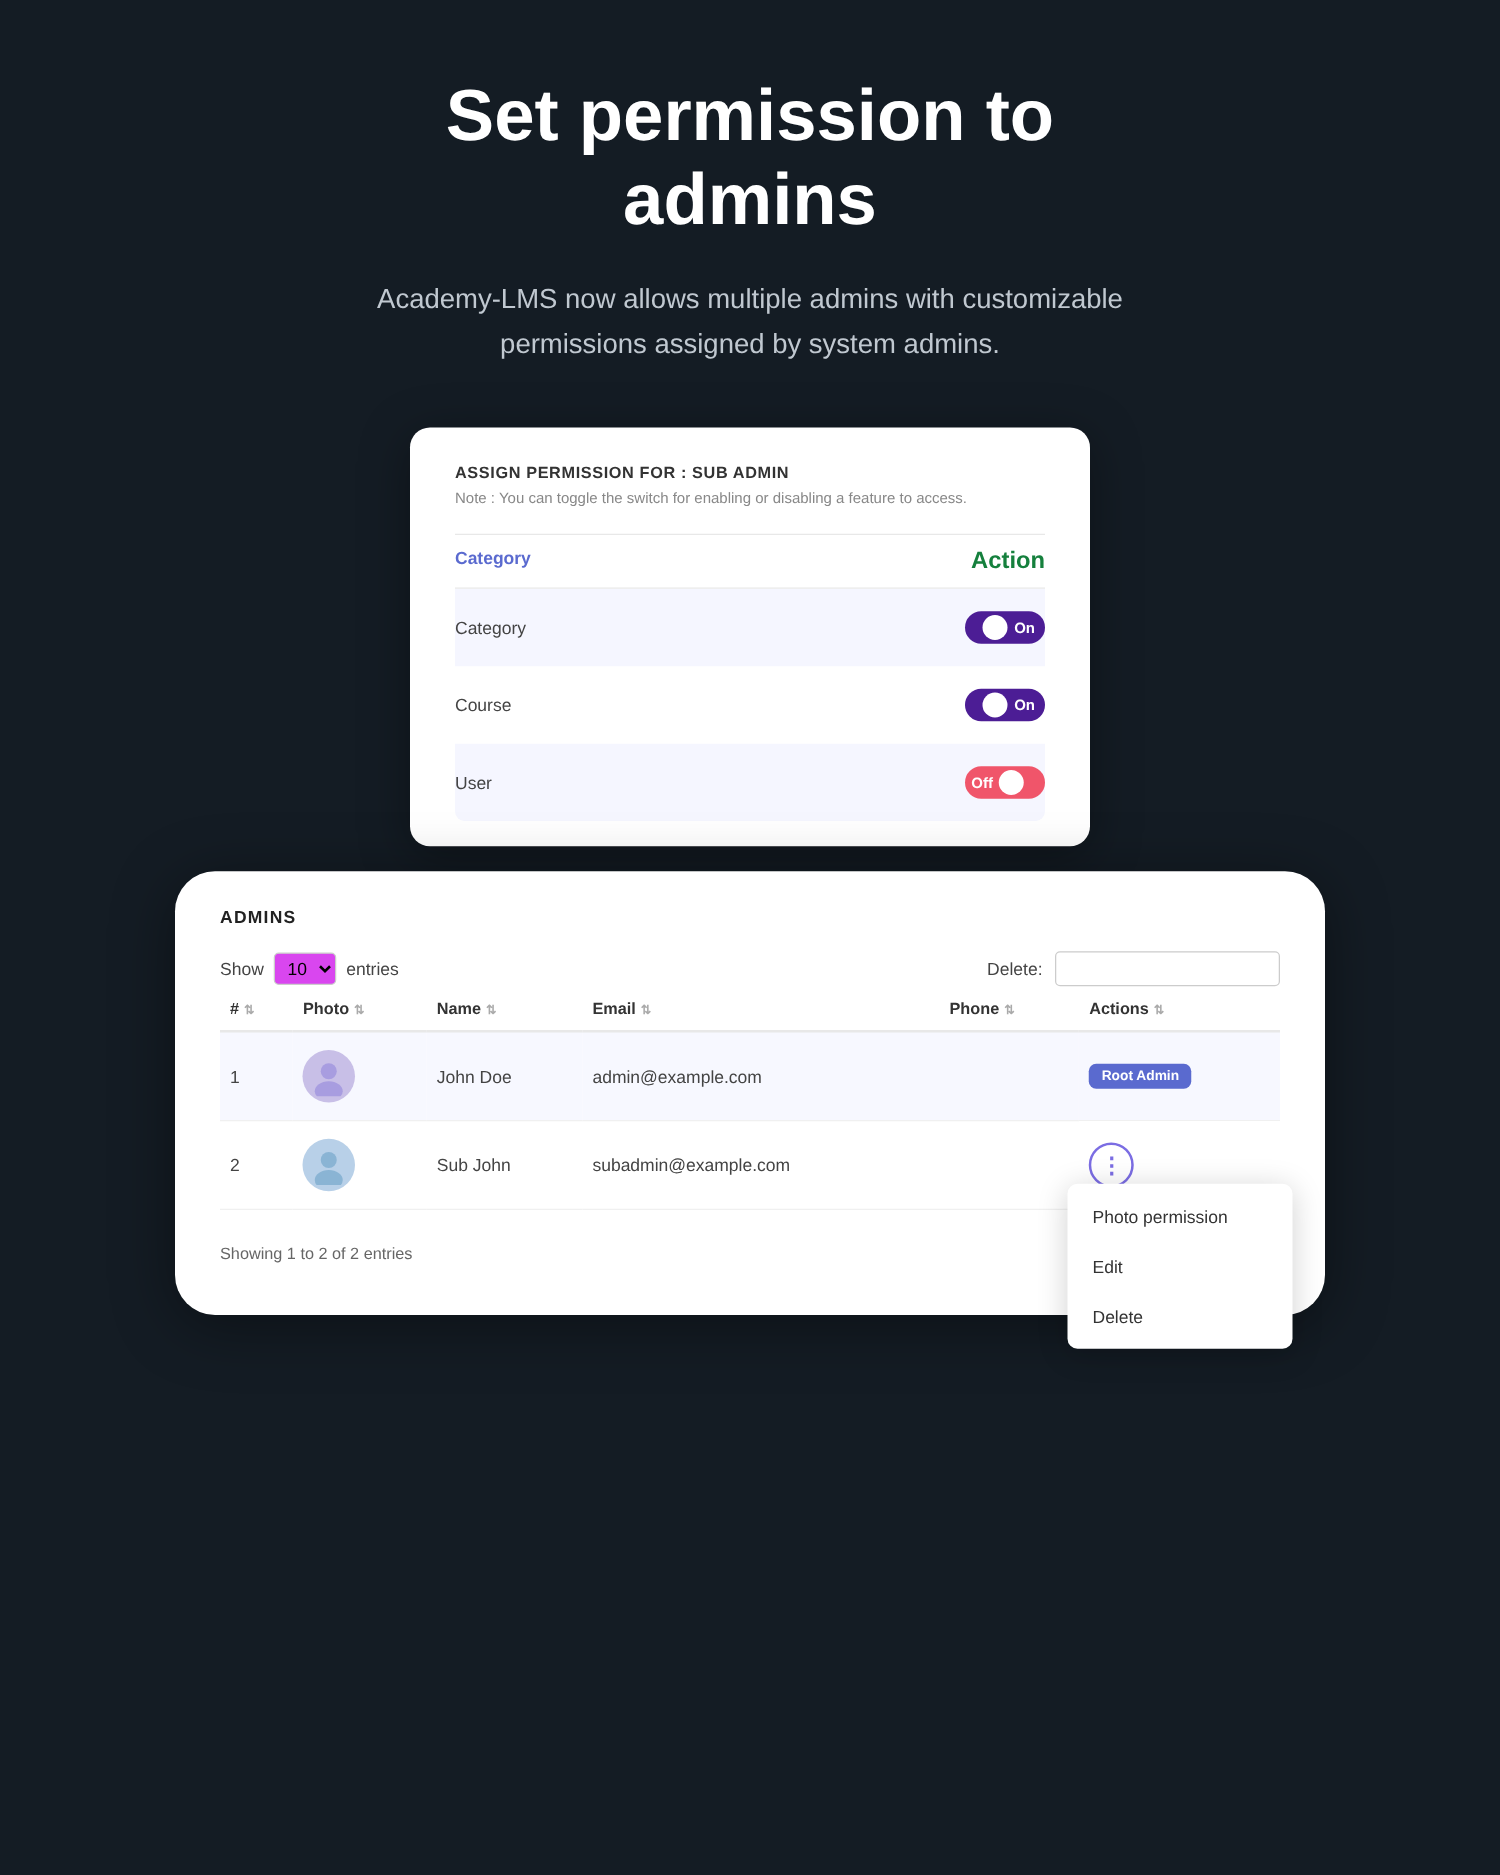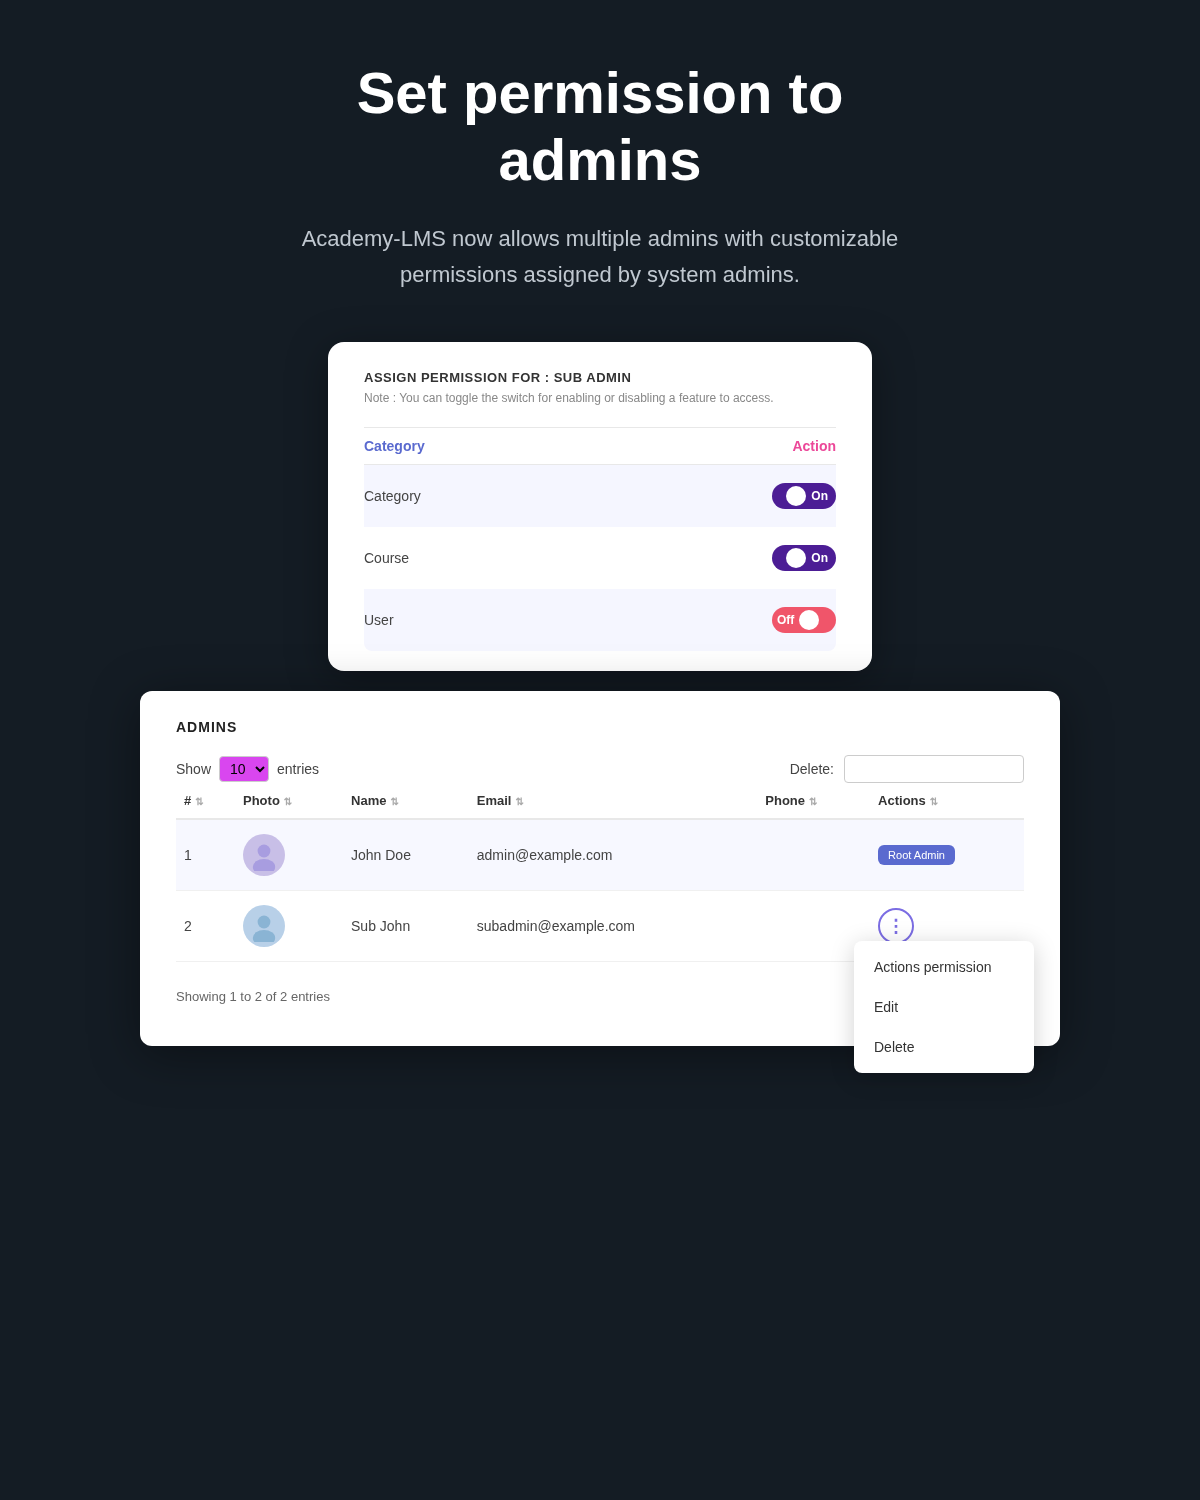--- a/index.html
+++ b/index.html
@@ -63,23 +63,23 @@
       padding: 10px 0;
       border-top: 1px solid #e8e8e8;
       border-bottom: 1px solid #e8e8e8;
     }
     .permission-col-feature {
       font-size: 14px;
       font-weight: 700;
       color: #5a6acf;
     }
     .permission-col-action {
-      font-size: 14px;
+      font-size: 19px;
       font-weight: 600;
-      color: #ec4899;
+      color: #15803d;
     }
     .permission-row {
       display: flex;
       justify-content: space-between;
       align-items: center;
       padding: 18px 0;
     }
     .permission-row:nth-child(odd) {
       background: #f5f6ff;
       margin: 0 -36px;
@@ -123,21 +123,21 @@
       margin-right: auto;
     }
     .permission-rows-container {
       overflow: hidden;
       border-radius: 0 0 8px 8px;
     }
 
     
     .admins-card {
       background: #fff;
-      border-radius: 12px;
+      border-radius: 32px;
       padding: 28px 36px 32px;
       width: 920px;
       box-shadow: 0 8px 50px rgba(0,0,0,0.4);
       position: relative;
       z-index: 2;
       margin-top: 80px;
     }
     .admins-card-title {
       font-size: 14px;
       font-weight: 800;
@@ -225,21 +225,21 @@
       overflow: hidden;
     }
     .avatar-placeholder svg {
       width: 32px;
       height: 32px;
     }
     .root-admin-badge {
       background: #5a6acf;
       color: #fff;
       font-size: 11px;
-      font-weight: 400;
+      font-weight: 700;
       padding: 4px 10px;
       border-radius: 6px;
       display: inline-block;
     }
     .action-dots-btn {
       width: 36px;
       height: 36px;
       border-radius: 50%;
       border: 2px solid #7b6de3;
       background: #fff;
@@ -420,21 +420,21 @@
         </td>
         <td>Sub John</td>
         <td>subadmin@example.com</td>
         <td></td>
         <td class="action-cell">
           <div class="action-dots-btn">
             <span>⋮</span>
           </div>
 
           <div class="dropdown-menu">
-            <span class="dropdown-item">Actions permission</span>
+            <span class="dropdown-item">Photo permission</span>
             <span class="dropdown-item">Edit</span>
             <span class="dropdown-item">Delete</span>
           </div>
         </td>
       </tr>
     </tbody>
   </table>
 
   <div class="table-footer">
     <span class="showing-text">Showing 1 to 2 of 2 entries</span>

